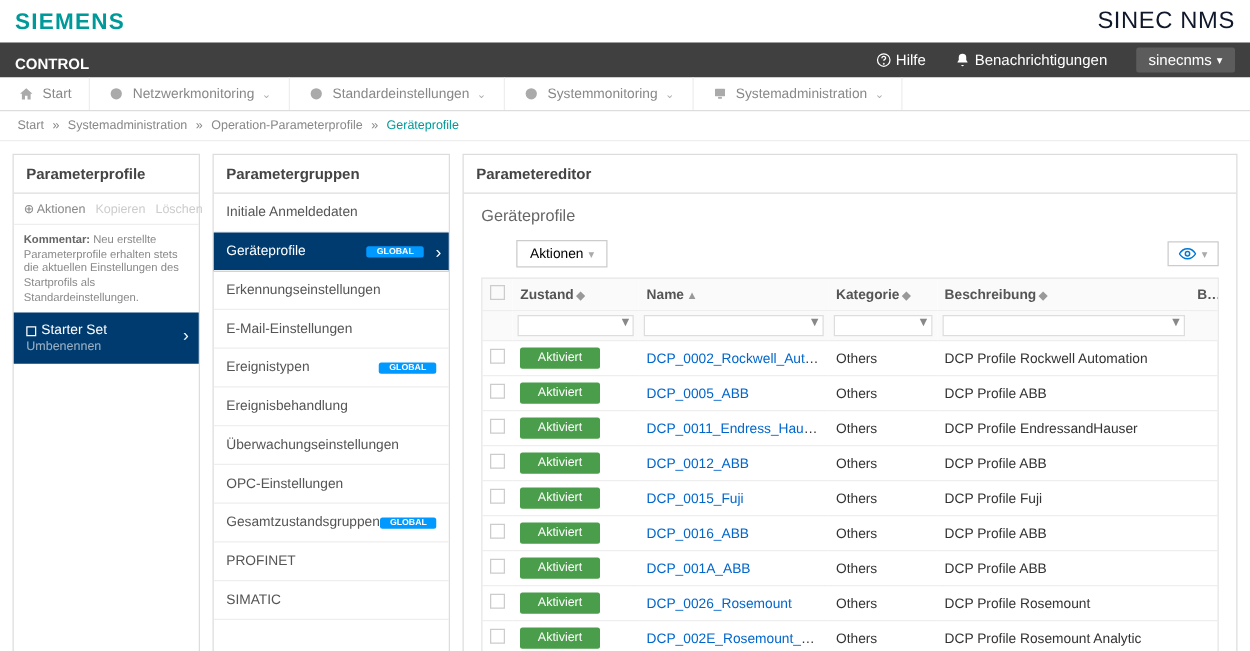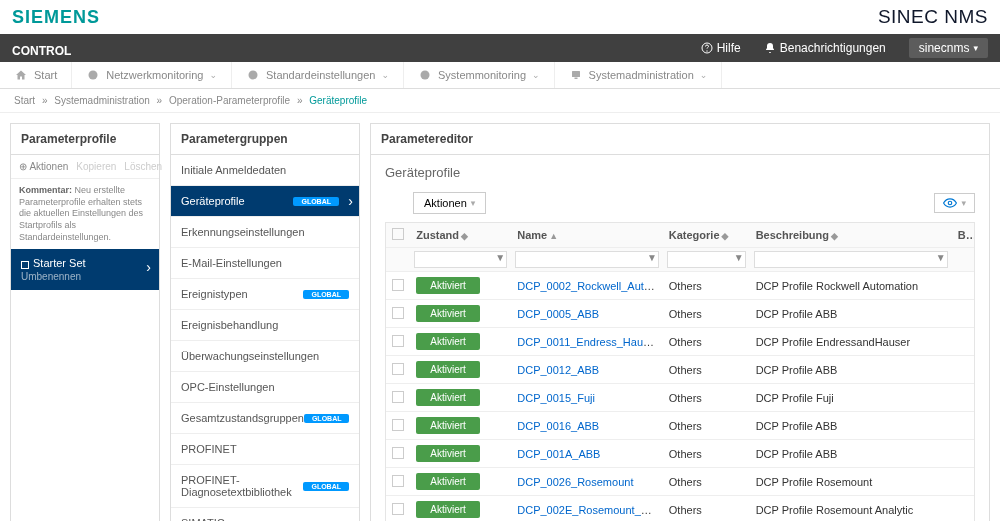--- a/index.html
+++ b/index.html
@@ -222,24 +222,20 @@
         </div>
         <div class="pg-item">
           <span>OPC-Einstellungen</span>
         </div>
         <div class="pg-item">
           <span>Gesamtzustandsgruppen</span>
           <span class="badge-global">GLOBAL</span>
         </div>
         <div class="pg-item">
           <span>PROFINET</span>
-        </div>
-        <div class="pg-item">
-          <span>PROFINET-Diagnosetextbibliothek</span>
-          <span class="badge-global">GLOBAL</span>
         </div>
         <div class="pg-item">
           <span>SIMATIC</span>
         </div>
       </div>
   </div>
 
   <div class="col col-right">
     <div class="col-header">Parametereditor</div>
     <div class="editor-body">

